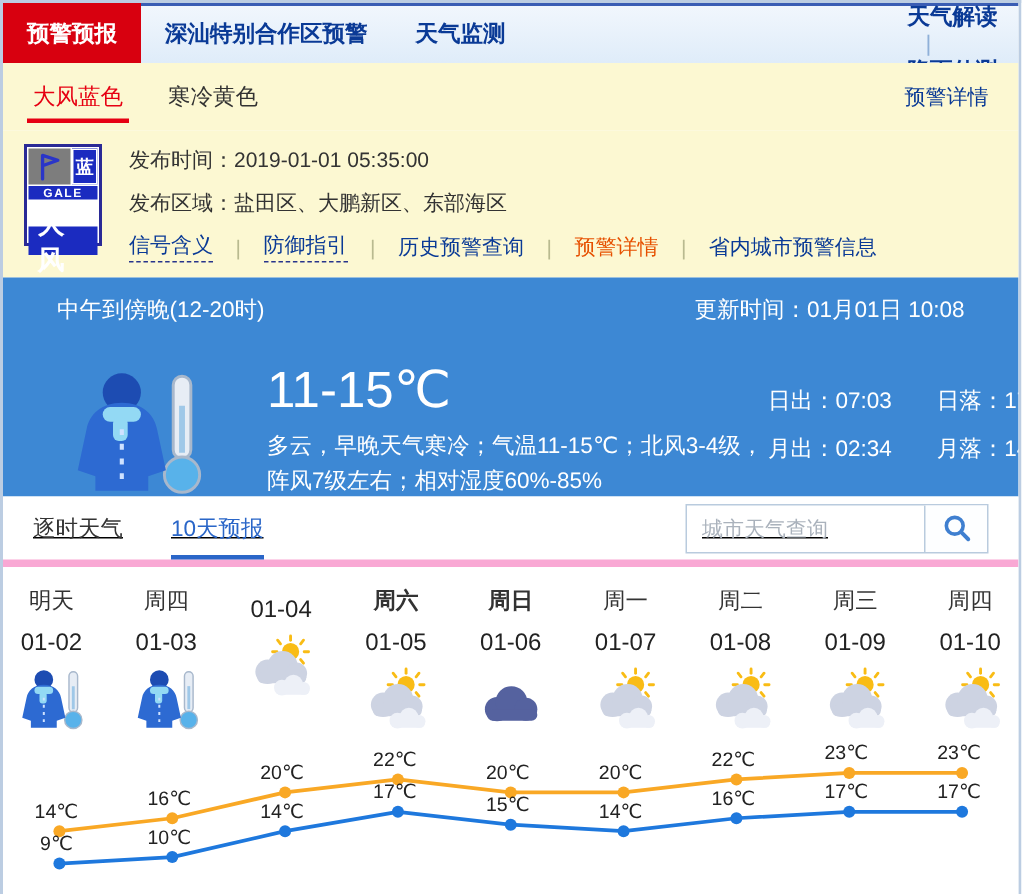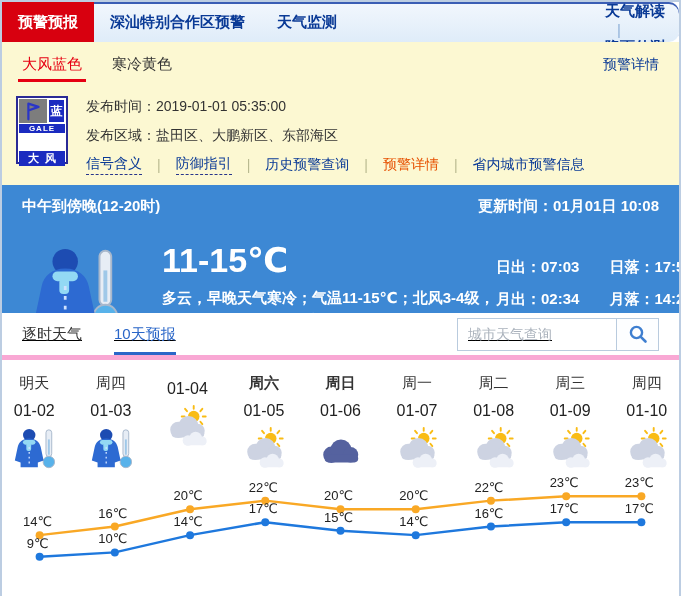--- a/index.html
+++ b/index.html
@@ -4,21 +4,21 @@
 <style>
   * { margin:0; padding:0; box-sizing:border-box; }
   html,body { background:#fff; }
   body { font-family:"Liberation Sans","DejaVu Sans",sans-serif; }
   .page { width:681px; height:596px; border:2px solid #bccde2; border-bottom:none;
           background:#fff; overflow:hidden; display:flex; flex-direction:column; }
 
   
   .topnav { height:40px; flex:none; display:flex; align-items:stretch;
             background:linear-gradient(#f2f7fd,#dfecf9);
-            box-shadow:inset 0 2px 0 #3a5db4;border-radius:10px; }
+            box-shadow:inset 0 2px 0 #3a5db4; }
   .nav-tab { display:flex; align-items:center; padding:0 16px; font-size:15px;
              font-weight:bold; color:#0a3a96; cursor:pointer; white-space:nowrap; }
   .nav-tab.active { background:#d8000f; color:#fff; }
   .nav-links { margin-left:auto; display:flex; align-items:flex-start; padding-right:14px;
                font-size:15px; font-weight:bold; color:#0a3a96;flex-direction:column; }
   .nav-link { cursor:pointer; white-space:nowrap; }
   .nsep { color:#8fb0d8; font-weight:normal; margin:0 12px; }
   .ngap { width:26px; }
 
   
@@ -36,34 +36,34 @@
   .gale-badge { width:52px; height:68px; margin-top:5px; flex:none;
                 border:2px solid #2a2a96; background:#fff; display:flex;
                 flex-direction:column; gap:1px; padding:1px; }
   .gb-top { flex:1; display:flex; gap:1px; }
   .gb-flag { flex:1; background:#7d7d7d; display:flex; align-items:center; justify-content:center; }
   .gb-level { width:17px; background:#1b2bc0; color:#fff; font-size:12px; font-weight:bold;
               display:flex; align-items:center; justify-content:center;
               box-shadow:inset 0 0 0 1px #fff; }
   .gb-code { height:11px; background:#1b2bc0; color:#fff; font-size:8px; font-weight:bold;
              display:flex; align-items:center; justify-content:center; letter-spacing:1px; }
-  .gb-type { height:19px; background:#1b2bc0; color:#fff; font-size:11px; font-weight:bold;
+  .gb-type { height:19px; background:#1b2bc0; color:#fff; font-size:18px; font-weight:bold;
              display:flex; align-items:center; justify-content:center;
              letter-spacing:6px; padding-left:6px;margin-top:17px; }
   .alert-info { margin-left:18px; flex:1; display:flex; flex-direction:column;
                 justify-content:space-between; padding:6px 0 10px; font-size:14px; color:#333; }
   .ainfo-row { line-height:18px; }
   .alert-links { display:flex; align-items:center; font-size:14px; }
   .alink { color:#0a3a96; cursor:pointer; white-space:nowrap; }
   .alink.dashed { border-bottom:1px dashed #27348b; padding-bottom:1px; }
   .alink.warn { color:#e65000; }
   .lsep { color:#b9ba90; margin:0 15px; }
 
   
-  .current { height:128px; flex:none; background:#3d88d4; color:#fff; padding:0 20px;font-weight:bold; }
+  .current { height:146px; flex:none; background:#3d88d4; color:#fff; padding:0 36px; }
   .cur-head { display:flex; align-items:center; height:36px; padding-top:6px; font-size:15px; }
   .cur-update { margin-left:auto; }
   .cur-body { display:flex; margin-top:21px; }
   .cur-icon { width:94px; height:96px; flex:none; margin-left:6px; }
   .cur-main { margin-left:40px; width:334px; flex:none; }
   .cur-temp-row { display:flex; align-items:flex-end; }
   .cur-temp { font-size:34px; line-height:36px; }
   .cur-air { margin-left:26px; font-size:15px; padding-bottom:5px; }
   .cur-desc { margin-top:8px; font-size:15px; line-height:1.55; }
   .cur-astro { margin-left:auto; margin-top:16px; display:grid;

